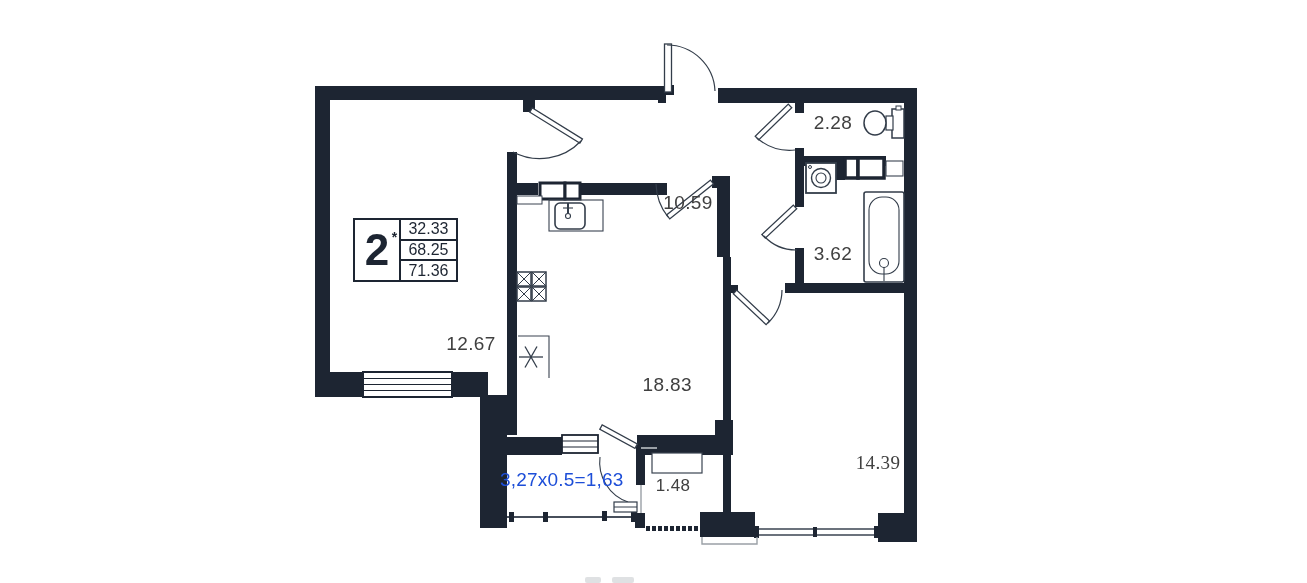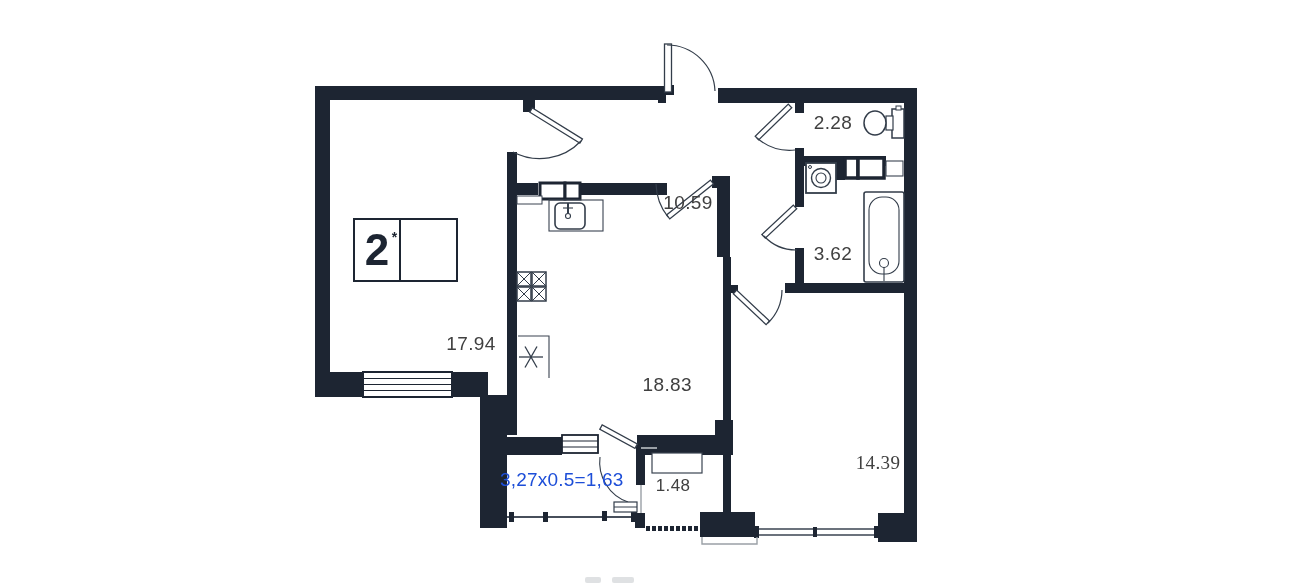--- a/index.html
+++ b/index.html
@@ -190,30 +190,35 @@
   <g stroke="#333d4a" stroke-width="1.3">
     <line x1="519" y1="357" x2="543" y2="357"></line>
     <line x1="525" y1="346.5" x2="537" y2="367.5"></line>
     <line x1="537" y1="346.5" x2="525" y2="367.5"></line>
   </g>
 </svg>
 
   <div class="room-label" style="left:653px;top:146px;width:70px;margin-top:46px;">10.59</div>
   <div class="room-label" style="left:806px;top:112px;width:54px;">2.28</div>
   <div class="room-label" style="left:806px;top:243px;width:54px;">3.62</div>
-  <div class="room-label" style="left:441px;top:333px;width:60px;">17.94</div>
+  <div class="room-label" style="left:441px;top:333px;width:60px;">12.67</div>
   <div class="room-label" style="left:632px;top:374px;width:60px;text-align:right;">18.83</div>
   <div class="room-label" style="left:847px;top:452px;width:62px;font-family:Liberation Serif, serif;">14.39</div>
   <div class="room-label small" style="left:650px;top:476px;width:46px;">1.48</div>
   <div class="formula" style="left:500px;top:469px;">3,27x0.5=1,63</div>
 
   <div class="legend">
     <div class="legend-left">
       <div class="legend-rooms">
         <span>2</span><sup>*</sup>
       </div>
     </div>
+    <div class="legend-right">
+      <div class="legend-cell">32.33</div>
+      <div class="legend-cell">68.25</div>
+      <div class="legend-cell">71.36</div>
+    </div>
   </div>
 
   <div class="cutoff-mark" style="left:585px;top:577px;width:16px;height:6px;"></div>
   <div class="cutoff-mark" style="left:612px;top:577px;width:22px;height:6px;"></div>
 
 </div>
 
 </body></html>

